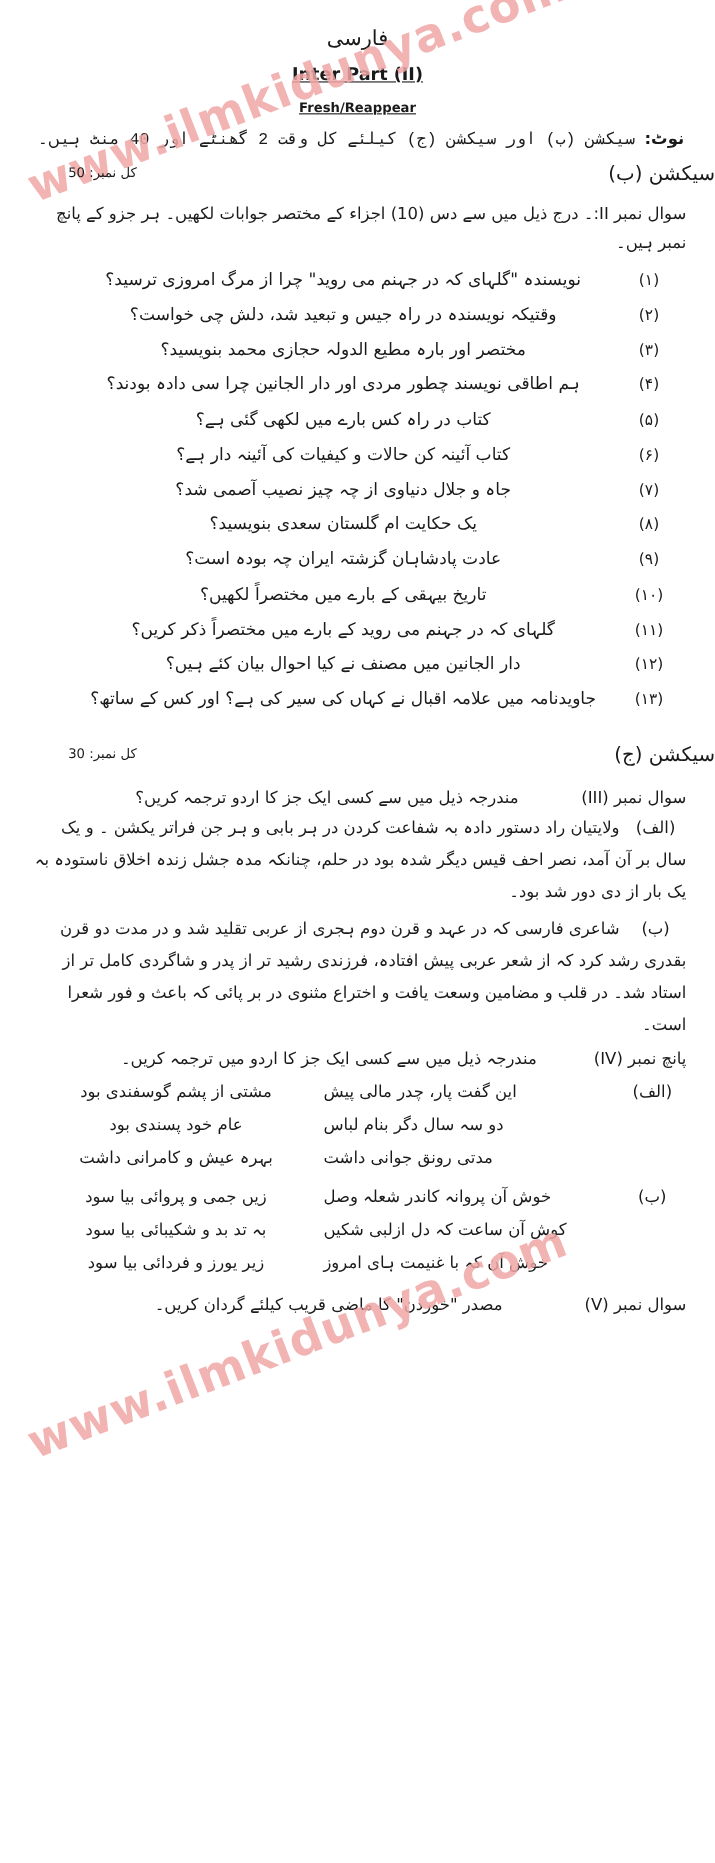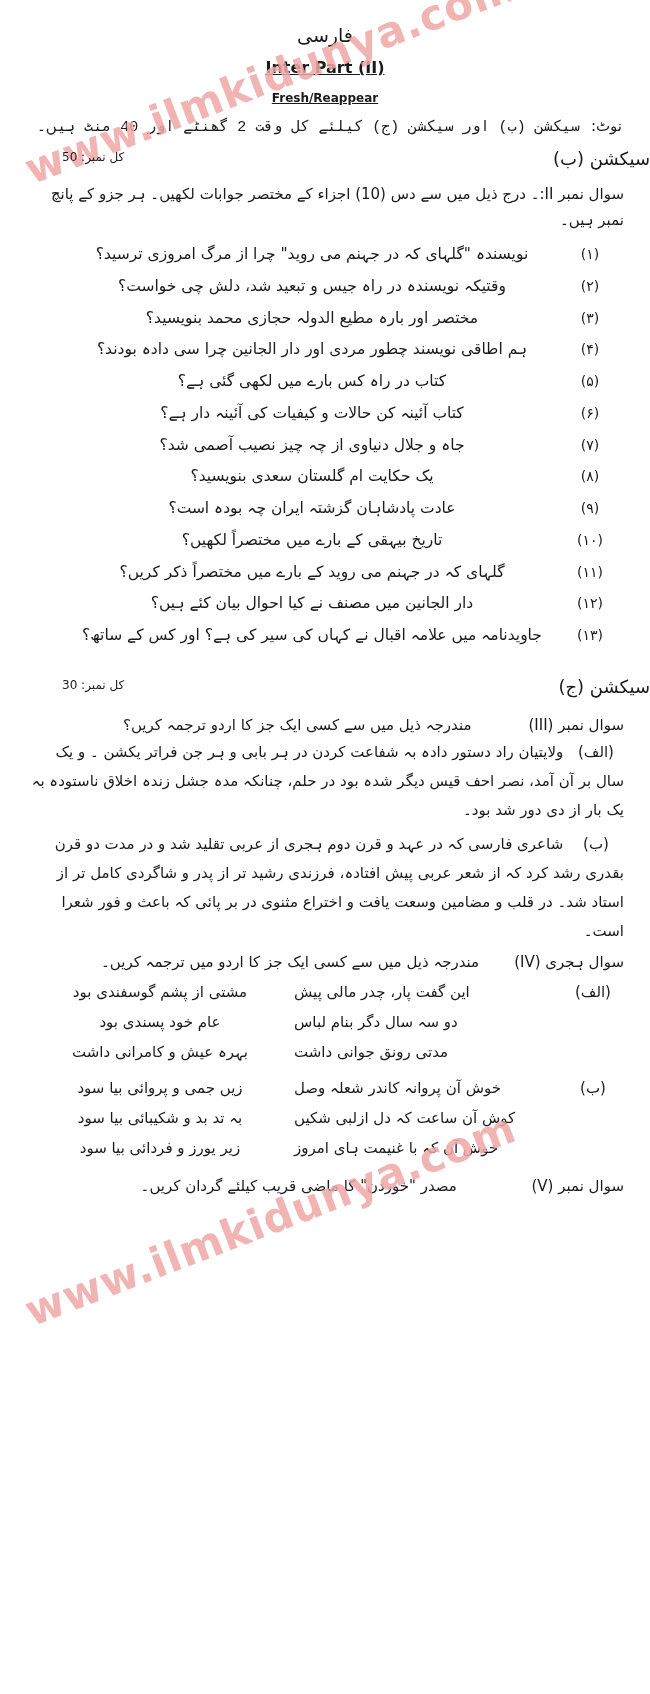--- a/index.html
+++ b/index.html
@@ -74,21 +74,21 @@
   }
   .note-row {
     direction: rtl;
     display: flex;
     align-items: baseline;
     justify-content: flex-start;
     padding: 2px 28px 0 28px;
     font-size: 15px;
   }
   .note-label {
-    font-weight: normal;
+    font-weight: bold;
     margin-left: 2px;
     white-space: nowrap;
   }
   .note-text {
     flex: 1;
     text-align: center;
     font-family: Liberation Mono, monospace;
   }
 
   
@@ -337,21 +337,21 @@
     <span class="lbl">(الف)</span>
     <span class="ind">ولایتیان راد دستور دادہ بہ شفاعت کردن در ہر بابی و ہر جن فراتر یکشن ۔ و یک سال بر آن آمد، نصر احف قیس دیگر شدہ بود در حلم، چنانکہ مدہ جشل زندہ اخلاق ناستودہ بہ یک بار از دی دور شد بود۔</span>
   </div>
 
   <div class="para">
     <span class="lbl">(ب)</span>
     <span class="ind">شاعری فارسی کہ در عہد و قرن دوم ہجری از عربی تقلید شد و در مدت دو قرن بقدری رشد کرد کہ از شعر عربی پیش افتادہ، فرزندی رشید تر از پدر و شاگردی کامل تر از استاد شد۔ در قلب و مضامین وسعت یافت و اختراع مثنوی در بر پائی کہ باعث و فور شعرا است۔</span>
   </div>
 
   <div class="q-head">
-    <span class="qn">سوال ہجری (IV)</span>
+    <span class="qn">پانچ نمبر (IV)</span>
     <span class="qt">مندرجہ ذیل میں سے کسی ایک جز کا اردو میں ترجمہ کریں۔</span>
   </div>
 
   <div class="verse-block">
     <div class="verse-row">
       <span class="verse-lbl">(الف)</span>
       <span class="hemistich-a">این گفت پار، چدر مالی پیش</span>
       <span class="hemistich-b">مشتی از پشم گوسفندی بود</span>
     </div>
     <div class="verse-row sub">

